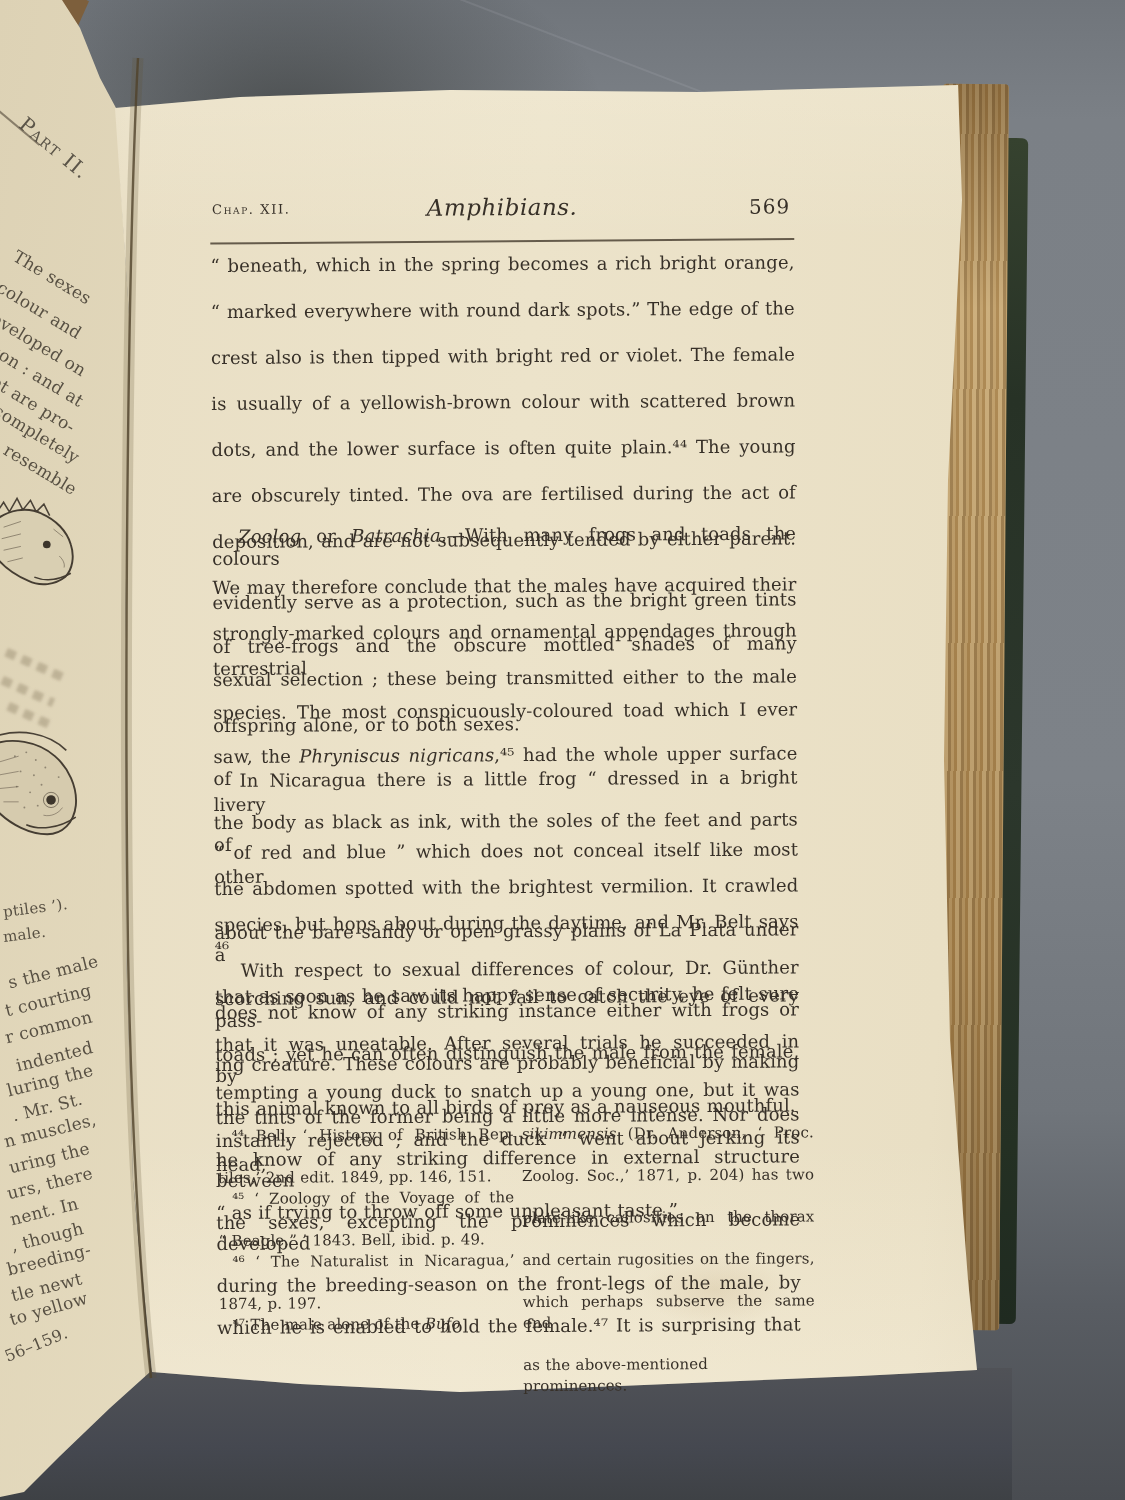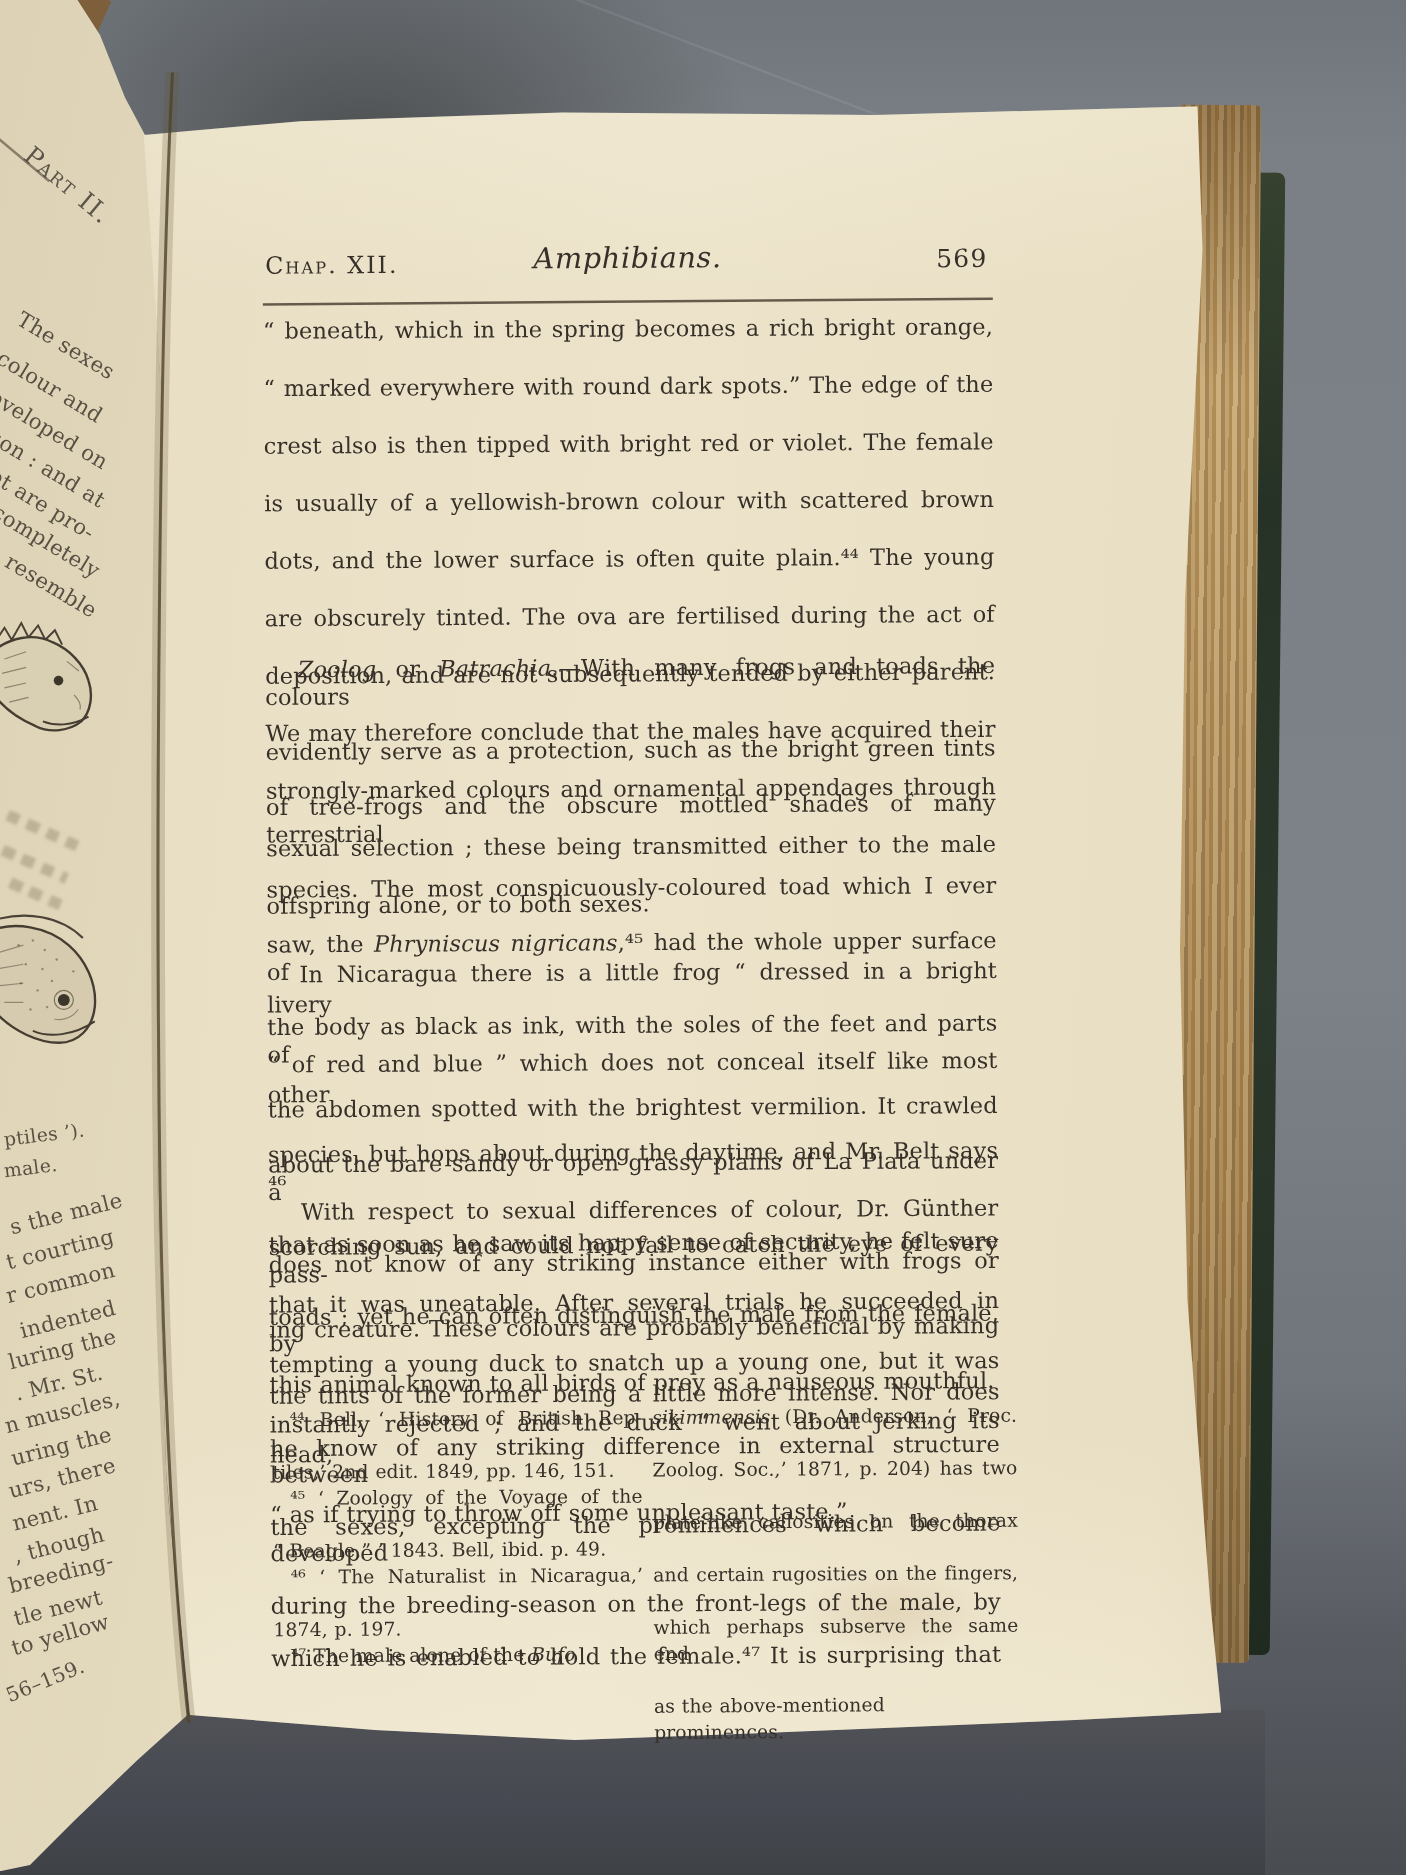--- a/index.html
+++ b/index.html
@@ -41,21 +41,21 @@
   
   .frag{position:absolute;color:#453e33;opacity:.88;white-space:nowrap;transform-origin:left top;letter-spacing:.3px;}
   .frag.sc{font-variant:small-caps;letter-spacing:1.5px;color:#4a443a;}
   .left-rule-frag{position:absolute;left:-10px;top:126px;width:56px;height:2px;background:rgba(80,70,55,.6);transform:rotate(40deg);}
   .ghost{position:absolute;height:9px;filter:blur(1.4px);transform-origin:left top;
     background:repeating-linear-gradient(90deg,rgba(110,95,70,.30) 0 10px,rgba(110,95,70,0) 10px 17px);}
   
   .right-text{position:absolute;left:210px;top:196px;width:584px;color:#373028;
     transform:rotate(-.35deg);transform-origin:left top;}
   .hdr{position:relative;height:34px;}
-  .hdr-chapter{position:absolute;left:2px;top:6px;font-size:19px;font-variant:small-caps;letter-spacing:1.6px;}
+  .hdr-chapter{position:absolute;left:2px;top:6px;font-size:13px;font-variant:small-caps;letter-spacing:1.6px;}
   .hdr-title{position:absolute;left:0;right:0;top:0;text-align:center;font-style:italic;font-size:23px;letter-spacing:.5px;}
   .hdr-page{position:absolute;right:4px;top:2px;font-size:20px;letter-spacing:1px;}
   .hdr-rule{position:absolute;left:0;top:46px;width:100%;height:2px;background:rgba(68,58,44,.8);transform:rotate(-.1deg);}
   .para{position:absolute;left:0;width:584px;font-size:18px;}
   .tline{text-align:justify;letter-spacing:.1px;word-spacing:.5px;}
   .tline::after{content:"";display:inline-block;width:100%;height:0;}
   .tline.noj{text-align:left;}
   .tline.noj::after{content:none;}
   .tline.ind{text-indent:26px;}
   .it{font-style:italic;text-align:center;}

